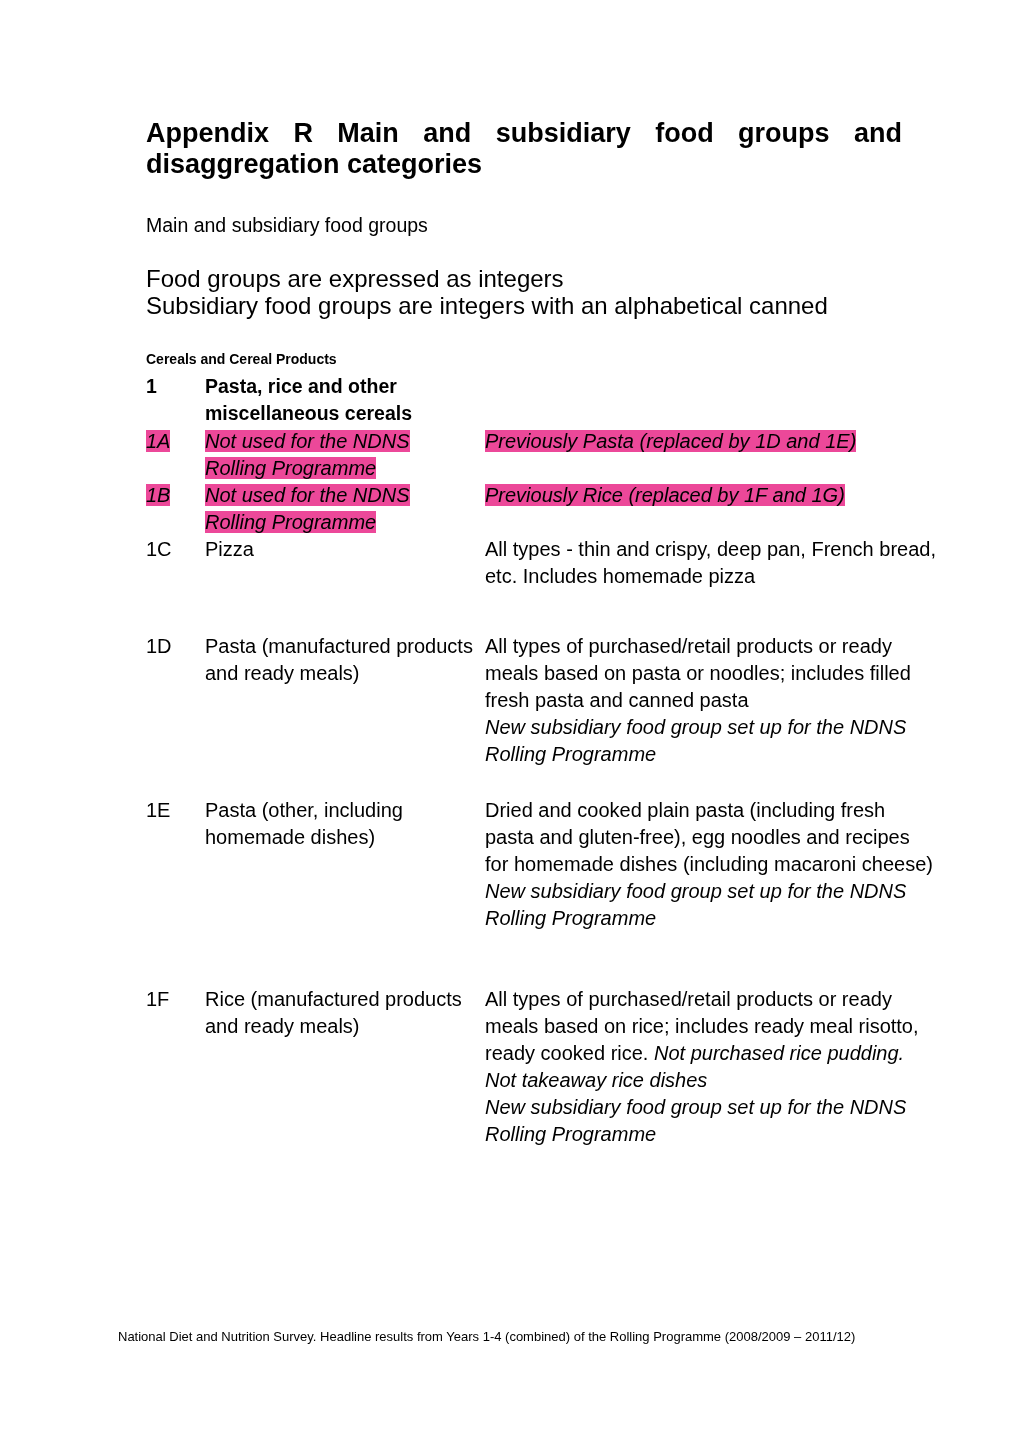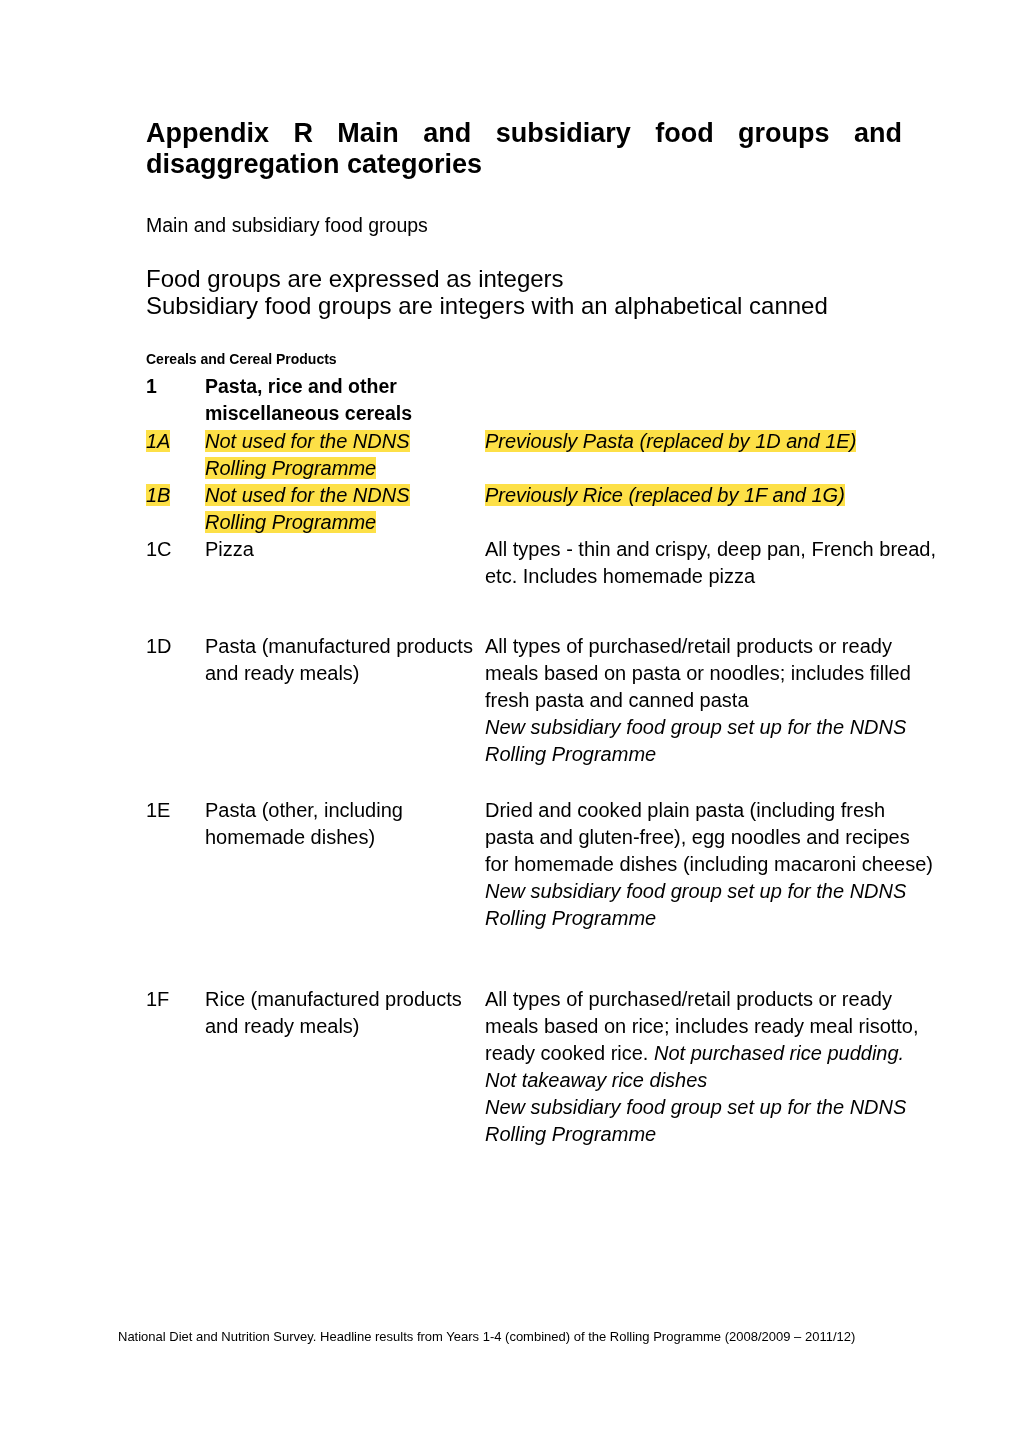--- a/index.html
+++ b/index.html
@@ -124,21 +124,21 @@
   .cell-desc {
     position: absolute;
     left: 339px;
     top: 0;
     width: 451px;
   }
   .row-spacer { width: 790px; }
 
   .italic { font-style: italic; }
   .hl {
-    background-color: #fde047;
+    background-color: #ec4899;
     box-decoration-break: clone;
     -webkit-box-decoration-break: clone;
   }
 
   
   .footer {
     position: absolute;
     left: 118px;
     top: 1327px;
     width: 800px;

